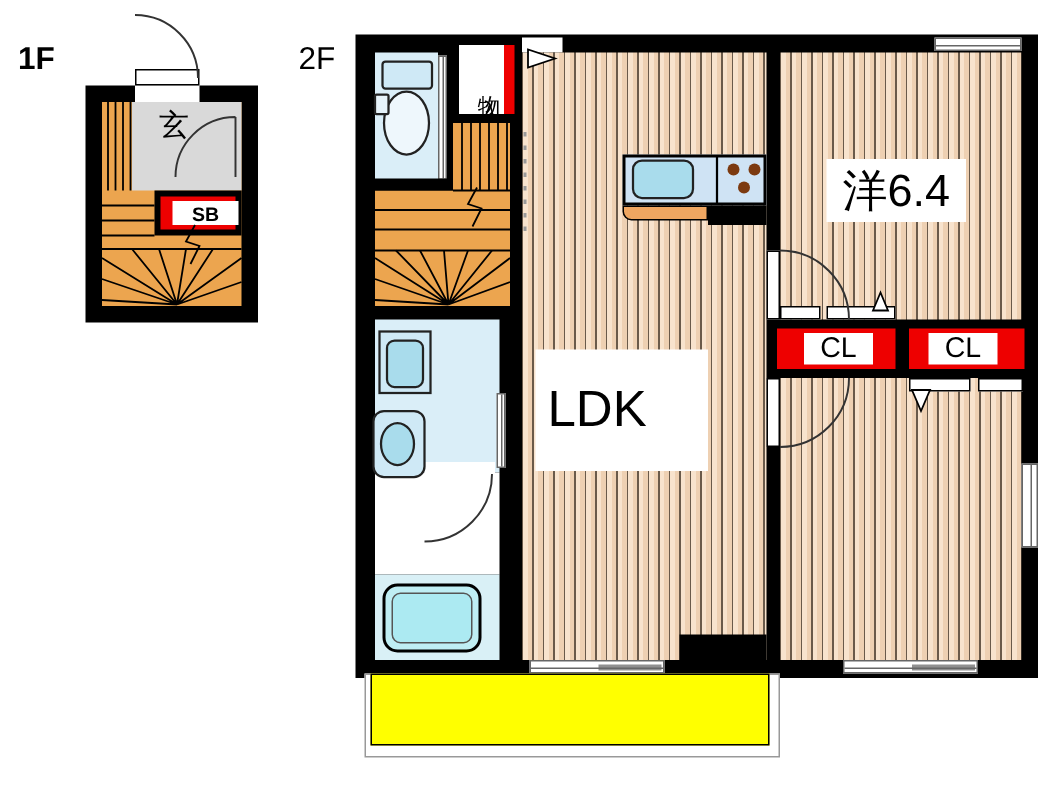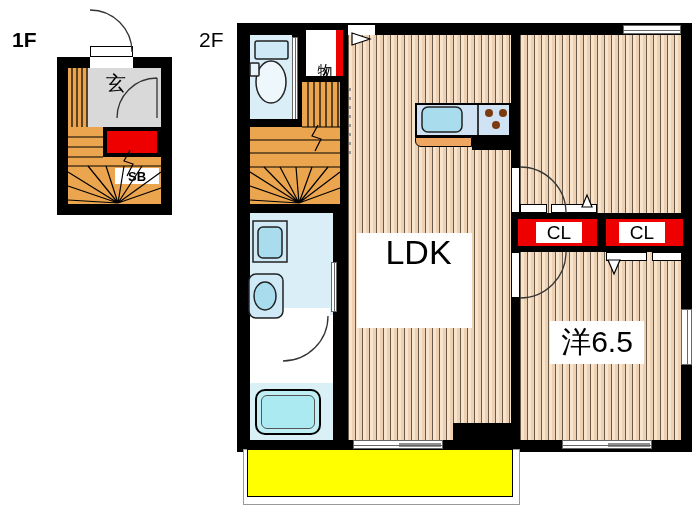--- a/index.html
+++ b/index.html
@@ -38,21 +38,21 @@
   <div class="abs stair" style="left:68px;top:68px;width:93px;height:136px;"></div>
 
   <div class="abs grayfloor" style="left:88px;top:68px;width:73px;height:59px;"></div>
   <div class="abs" style="left:106px;top:70px;font-size:20px;">玄</div>
 
   <div class="abs gap" style="left:90px;top:57px;width:43px;height:11px;"></div>
   <div class="abs panel" style="left:90px;top:46px;width:43px;height:11px;"></div>
 
   <div class="abs wall" style="left:103px;top:127px;width:58px;height:30px;"></div>
   <div class="abs redbox" style="left:107px;top:131px;width:50px;height:22px;"></div>
-  <div class="abs whiteinner" style="left:115px;top:134px;width:44px;height:16px;font-size:13px;font-weight:bold;margin-top:34px;">SB</div>
+  <div class="abs whiteinner" style="left:115px;top:134px;width:44px;height:16px;font-size:13px;font-weight:bold;">SB</div>
 
   <div class="abs wall" style="left:237px;top:23px;width:455px;height:429px;"></div>
 
   <div class="abs water" style="left:250px;top:35px;width:42px;height:87px;"></div>
   <div class="abs window-v" style="left:292px;top:37px;width:6px;height:83px;"></div>
 
   <div class="abs" style="left:306px;top:30px;width:30px;height:46px;background:#fff;"></div>
   <div class="abs redbox" style="left:336px;top:30px;width:7px;height:46px;"></div>
   <div class="abs vert-text" style="left:308px;top:32px;width:26px;height:44px;font-size:15px;text-align:center;">物入</div>
 
@@ -102,24 +102,24 @@
   <div class="abs window-h" style="left:353px;top:440px;width:90px;height:9px;">
       <span class="sash-r"></span>
     </div>
   <div class="abs window-h" style="left:562px;top:440px;width:90px;height:9px;">
       <span class="sash-r"></span>
     </div>
 
   <div class="abs" style="left:243px;top:449px;width:277px;height:56px;border:1px solid #999;background:#fff;"></div>
   <div class="abs" style="left:247px;top:449px;width:266px;height:48px;background:#ffff00;border:1px solid #000;"></div>
 
-  <div class="abs labelbox" style="left:357px;top:233px;width:115px;height:95px;flex-direction:row;align-items:flex-start;padding-left:8px;font-size:34px;line-height:39px;">
+  <div class="abs labelbox" style="left:357px;top:233px;width:115px;height:81px;flex-direction:column;align-items:flex-start;padding-left:8px;font-size:34px;line-height:39px;">
     <div>LDK</div>
   </div>
-  <div class="abs labelbox" style="left:550px;top:321px;width:94px;height:43px;font-size:30px;">洋6.5</div>
+  <div class="abs labelbox" style="left:551px;top:106px;width:93px;height:42px;font-size:30px;">洋6.4</div>
 
   <svg width="700" height="525" viewBox="0 0 700 525">
 
     <g stroke="#000" stroke-width="1.2" fill="none">
       <path d="M72,68V127 M77,68V127 M82,68V127 M87,68V127"></path>
       <path d="M68,137H103 M68,147H103 M68,157H103"></path>
       <path d="M68,166H161"></path>
       <path d="M118,203L68,172 M118,203L68,186 M118,203L68,200 M118,203L88,166 M118,203L106,166 M118,203L124,166 M118,203L142,166 M118,203L161,172 M118,203L161,188"></path>
       <path d="M130,150 124,161 133,164 127,176"></path>
     </g>

